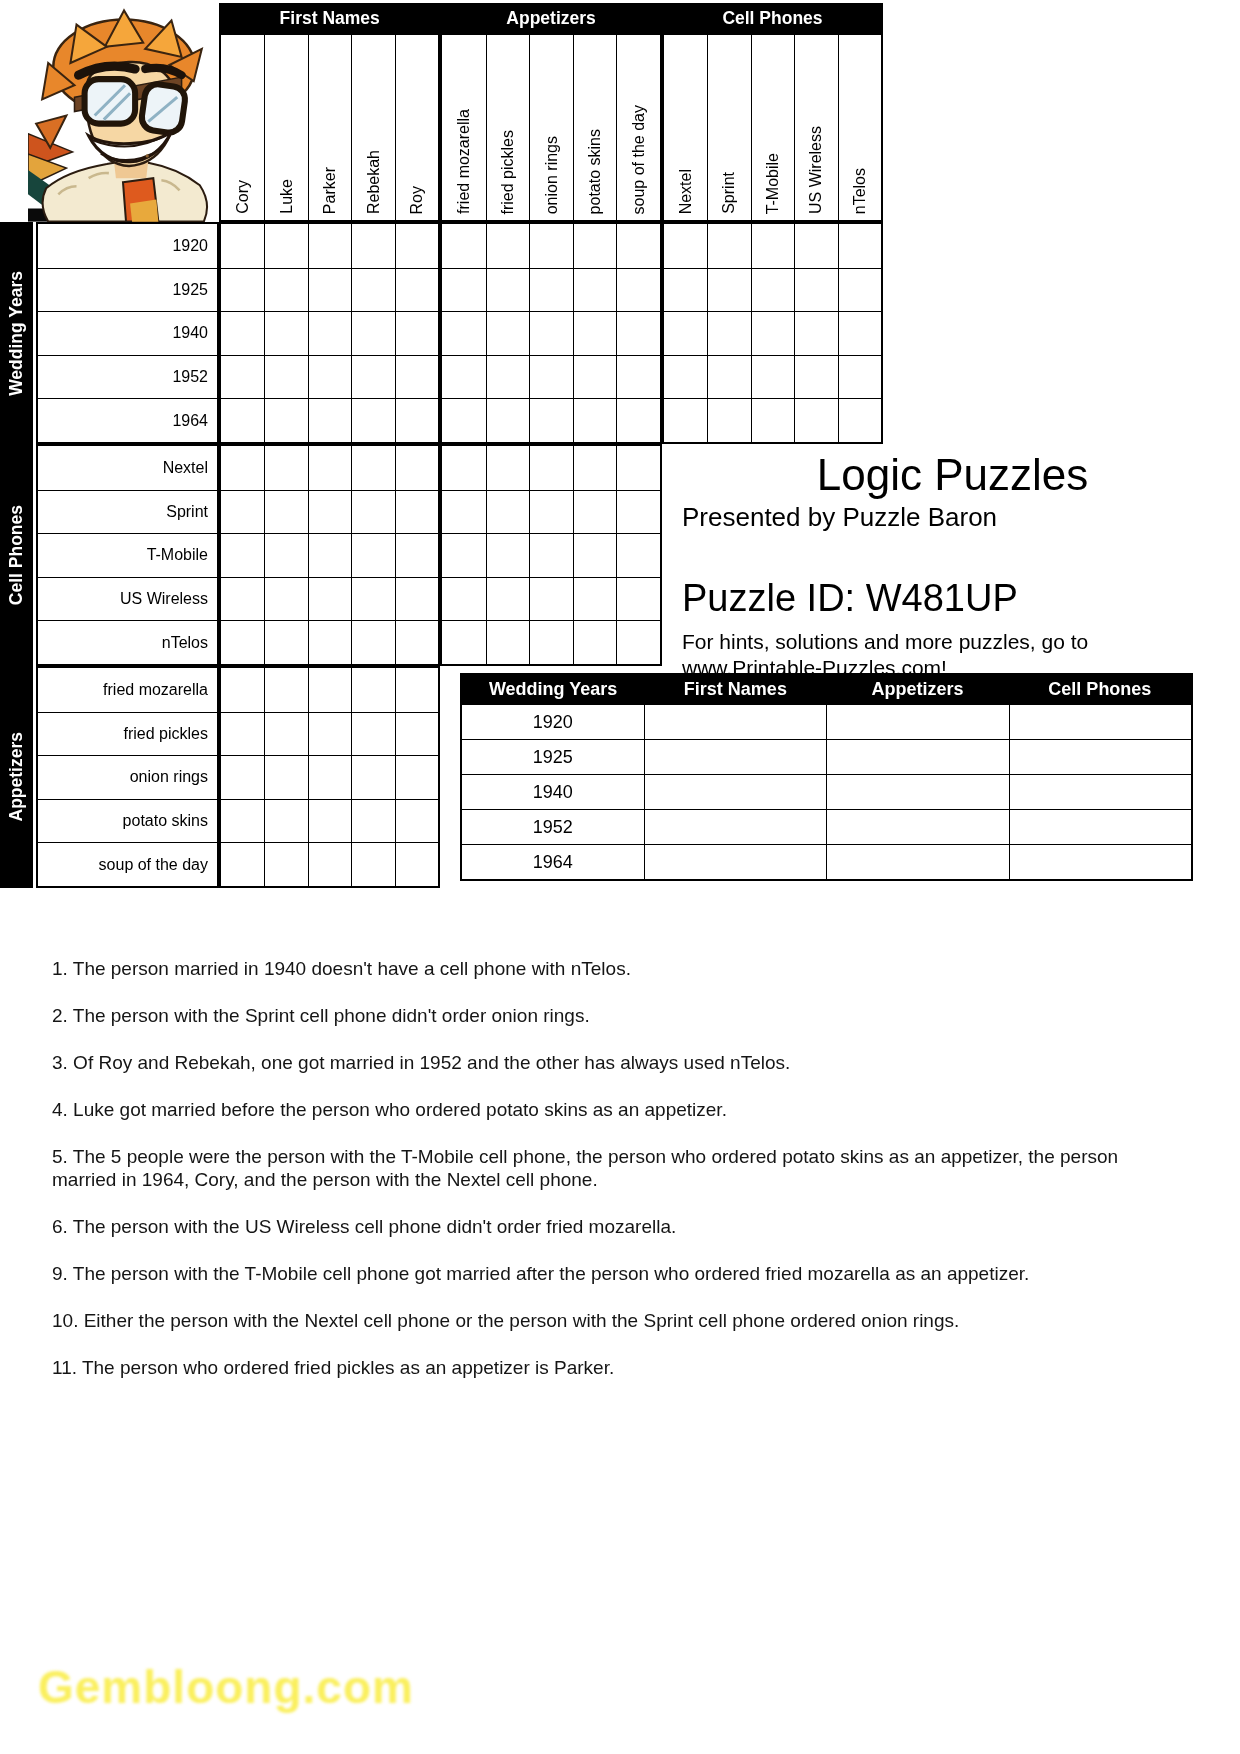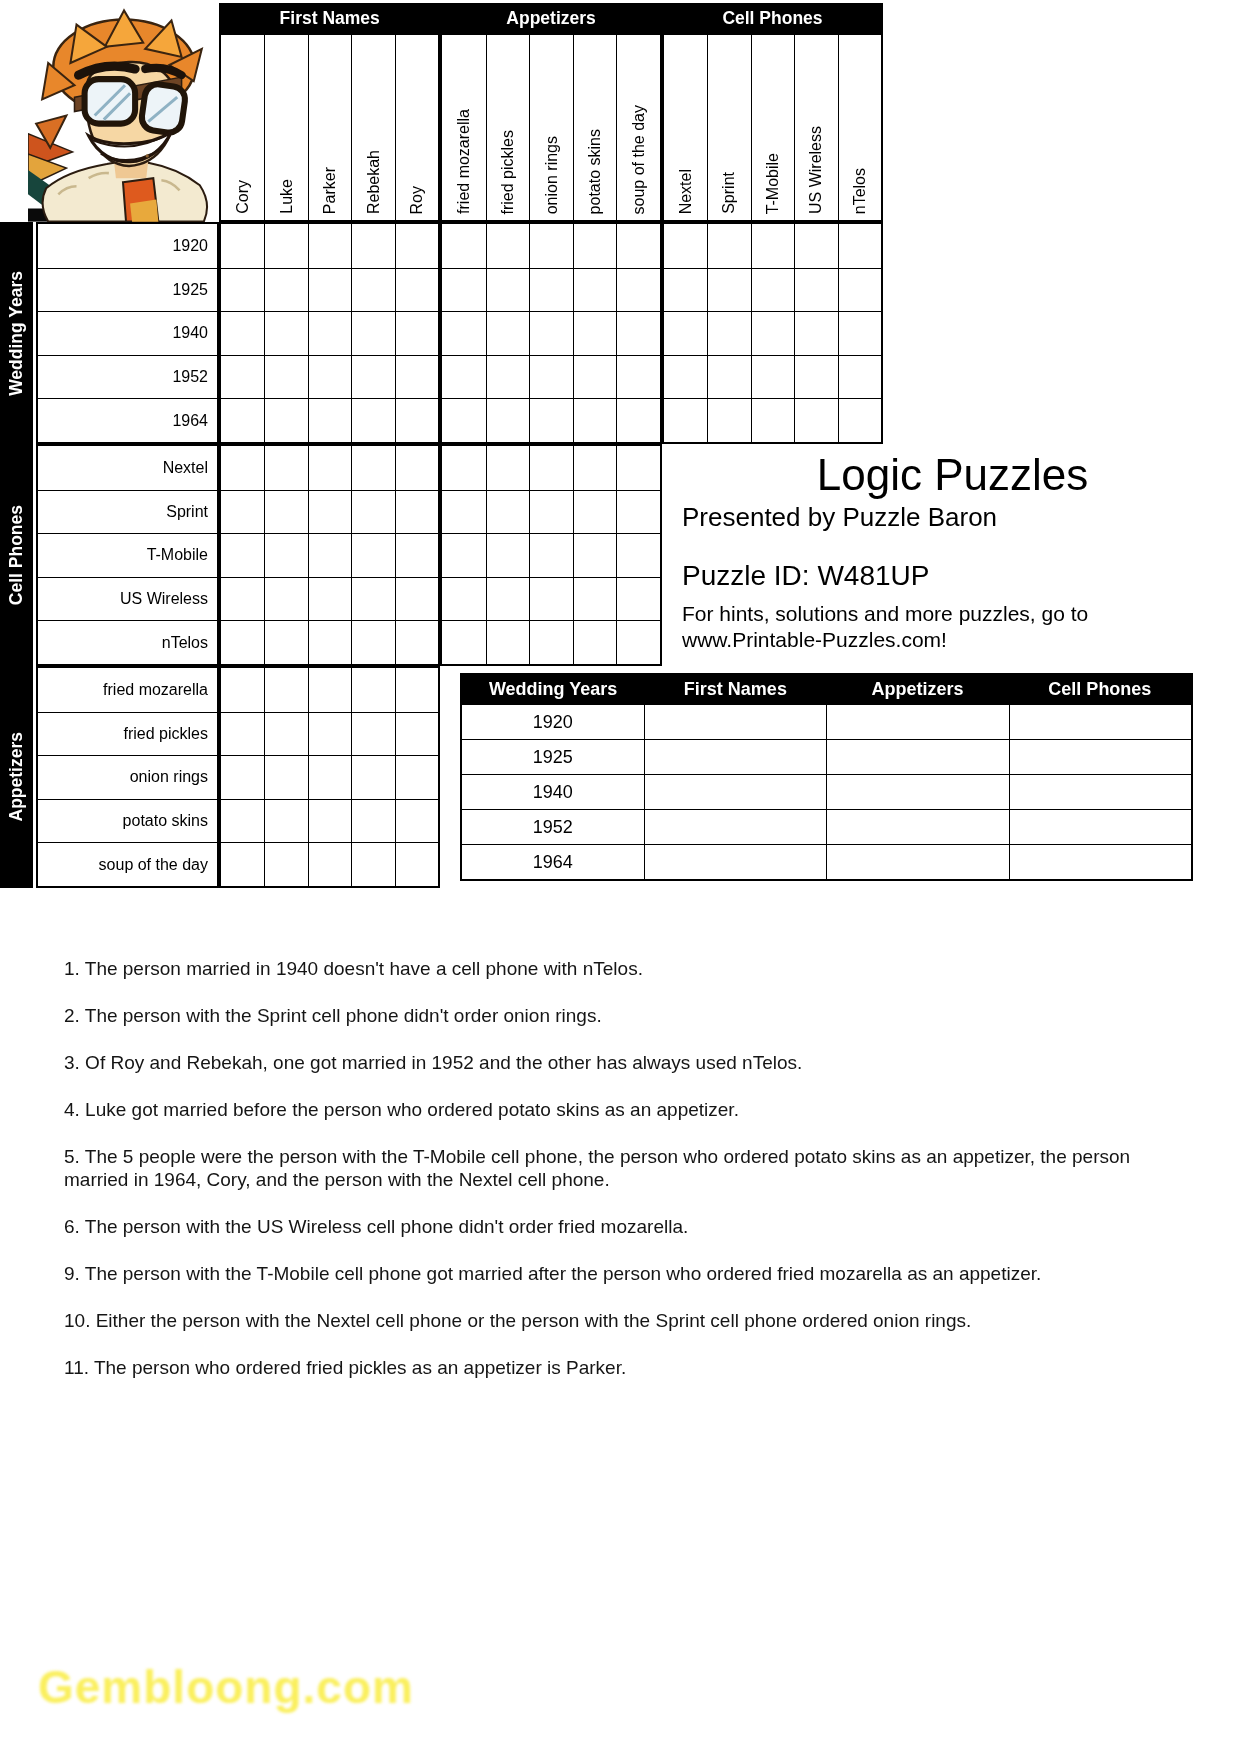--- a/index.html
+++ b/index.html
@@ -54,37 +54,37 @@
            grid-template-columns:repeat(5,1fr); grid-template-rows:repeat(5,1fr);
            border:2px solid #000; background:#fff; }
   .cell { border-left:1px solid #000; border-top:1px solid #000; }
   .cell:nth-child(5n+1) { border-left:none; }
   .cell:nth-child(-n+5) { border-top:none; }
 
   
   #info { position:absolute; left:682px; top:450px; }
   .info-title { font-size:44px; line-height:1.12; font-weight:normal;text-align:right; }
   .info-sub   { font-size:26px; margin-top:3px; }
-  .info-id    { font-size:28px; margin-top:27px; }
+  .info-id    { font-size:38px; margin-top:44px; }
   .info-hint  { font-size:21px; line-height:26px; margin-top:9px; }
   .info-hint2 { font-size:21px; line-height:26px; }
 
   
   #answer-table { position:absolute; left:460px; top:673px; width:733px;
                   border:2px solid #000; background:#fff; }
   .at-header { display:flex; background:#000; height:29px; }
   .at-h { flex:1; color:#fff; font-weight:bold; font-size:18px;
           display:flex; align-items:center; justify-content:center; }
   .at-row { display:flex; height:35px; border-top:1px solid #000; }
   .at-c { flex:1; border-left:1px solid #000; display:flex; align-items:center;
           justify-content:center; font-size:18px; }
   .at-c:first-child { border-left:none; }
 
   
-  #clues { position:absolute; left:64px; top:957px; width:1128px; }
+  #clues { position:absolute; left:52px; top:957px; width:1128px; }
   .clue { font-size:19px; line-height:23px; margin-bottom:24px; color:#151515; }
 
   
   #watermark { position:absolute; left:38px; top:1660px;
                font-size:46px; font-weight:bold; letter-spacing:1px;
                color:#faef5d; filter:blur(1.6px); }
 </style>
 </head>
 <body>
 

